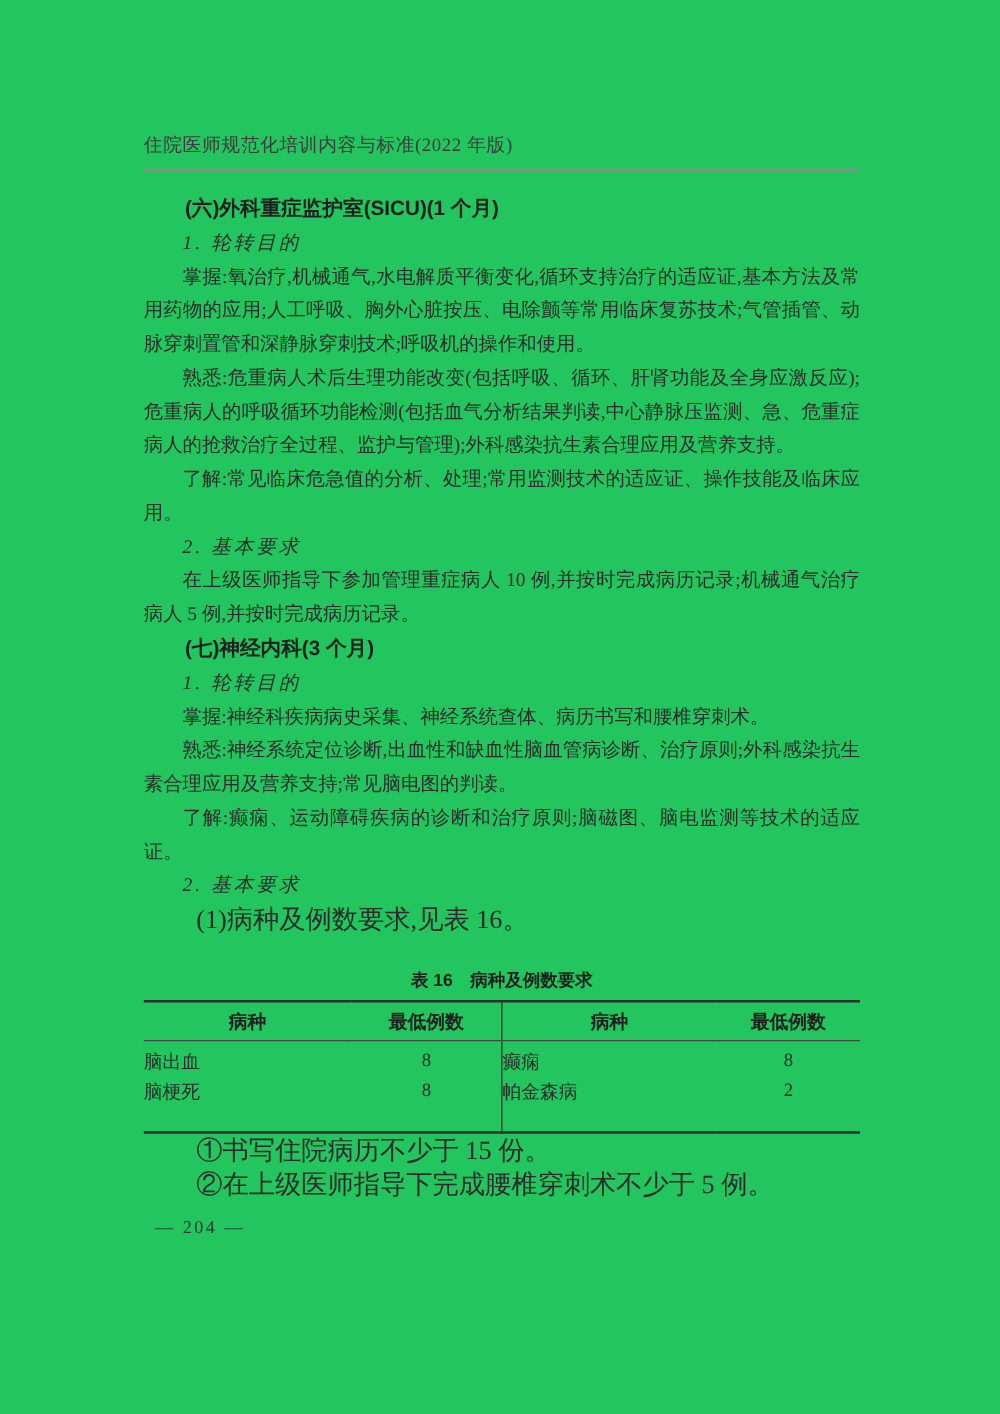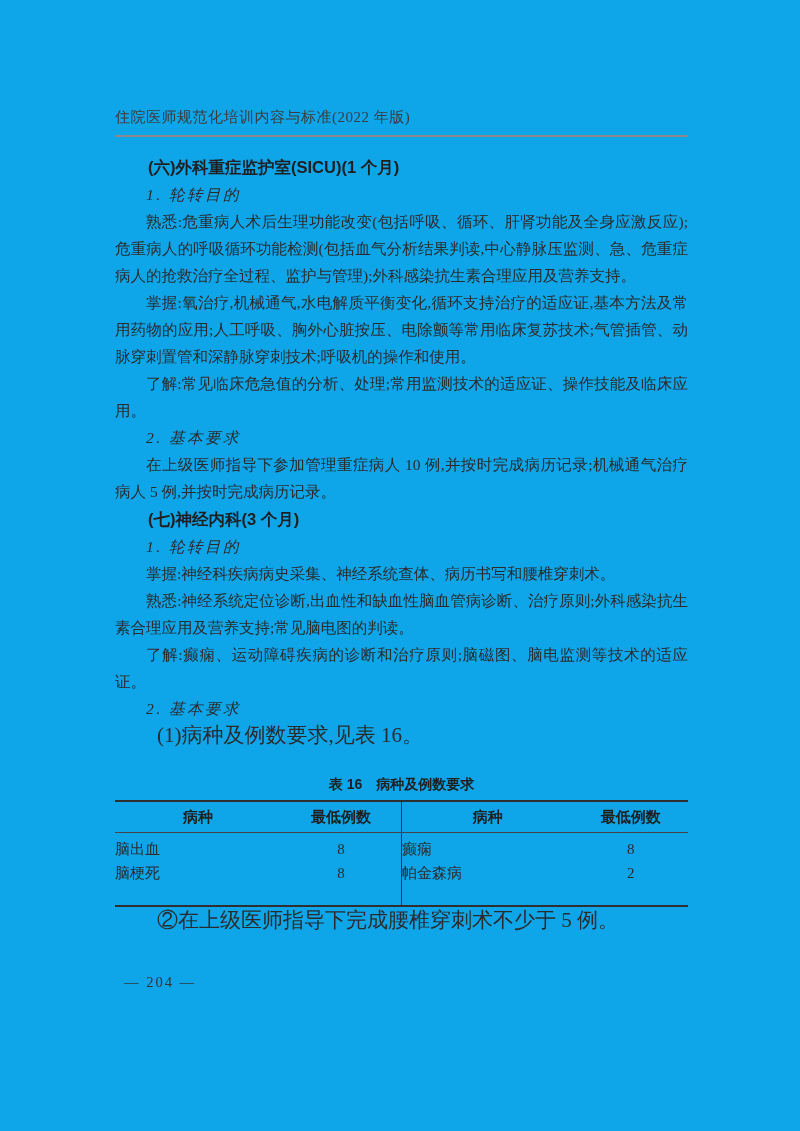--- a/index.html
+++ b/index.html
@@ -4,21 +4,21 @@
 <style>
   html, body { margin: 0; padding: 0; }
   body {
     width: 800px; height: 1131px;
     background: #ffffff;
     font-family: "Liberation Serif", serif;
     color: #2b2b2b;
     position: relative;
     overflow: hidden;
   }
-  .page { position: absolute; inset: 0; background: #0ea5e9; }
+  .page { position: absolute; inset: 0; background: #22c55e; }
   .content { position: absolute; left: 115px; top: 108px; width: 573px; }
 
   .running-header {
     font-size: 15px; line-height: 18px;
     color: #3c3c3c; letter-spacing: 0.5px;
   }
   .header-rule { height: 2px; background: #8a8a8a; margin-top: 9px; }
 
   .body-text { margin-top: 16px; }
 
@@ -83,22 +83,22 @@
 <div class="page">
   <div class="content">
 
     <div class="running-header">住院医师规范化培训内容与标准(2022 年版)</div>
     <div class="header-rule"></div>
 
     <div class="body-text">
 
       <h2 class="section-title">(六)外科重症监护室(SICU)(1 个月)</h2>
       <div class="subhead">1. 轮转目的</div>
+      <p class="para">掌握:氧治疗,机械通气,水电解质平衡变化,循环支持治疗的适应证,基本方法及常用药物的应用;人工呼吸、胸外心脏按压、电除颤等常用临床复苏技术;气管插管、动脉穿刺置管和深静脉穿刺技术;呼吸机的操作和使用。</p>
       <p class="para">熟悉:危重病人术后生理功能改变(包括呼吸、循环、肝肾功能及全身应激反应);危重病人的呼吸循环功能检测(包括血气分析结果判读,中心静脉压监测、急、危重症病人的抢救治疗全过程、监护与管理);外科感染抗生素合理应用及营养支持。</p>
-      <p class="para">掌握:氧治疗,机械通气,水电解质平衡变化,循环支持治疗的适应证,基本方法及常用药物的应用;人工呼吸、胸外心脏按压、电除颤等常用临床复苏技术;气管插管、动脉穿刺置管和深静脉穿刺技术;呼吸机的操作和使用。</p>
       <p class="para">了解:常见临床危急值的分析、处理;常用监测技术的适应证、操作技能及临床应用。</p>
       <div class="subhead">2. 基本要求</div>
       <p class="para">在上级医师指导下参加管理重症病人 10 例,并按时完成病历记录;机械通气治疗病人 5 例,并按时完成病历记录。</p>
 
       <h2 class="section-title">(七)神经内科(3 个月)</h2>
       <div class="subhead">1. 轮转目的</div>
       <p class="para">掌握:神经科疾病病史采集、神经系统查体、病历书写和腰椎穿刺术。</p>
       <p class="para">熟悉:神经系统定位诊断,出血性和缺血性脑血管病诊断、治疗原则;外科感染抗生素合理应用及营养支持;常见脑电图的判读。</p>
       <p class="para">了解:癫痫、运动障碍疾病的诊断和治疗原则;脑磁图、脑电监测等技术的适应证。</p>
       <div class="subhead">2. 基本要求</div>
@@ -130,19 +130,20 @@
           </tr>
           <tr>
             <td class="cell-name-left">脑梗死</td>
             <td class="cell-val">8</td>
             <td class="cell-name-right half-divider">帕金森病</td>
             <td class="cell-val">2</td>
           </tr>
         </tbody>
       </table>
 
+      <p class="item">①书写住院病历不少于 15 份。</p>
       <p class="item">②在上级医师指导下完成腰椎穿刺术不少于 5 例。</p>
 
     </div>
   </div>
 
   <div class="page-number">— 204 —</div>
 </div>
 
 </body></html>

